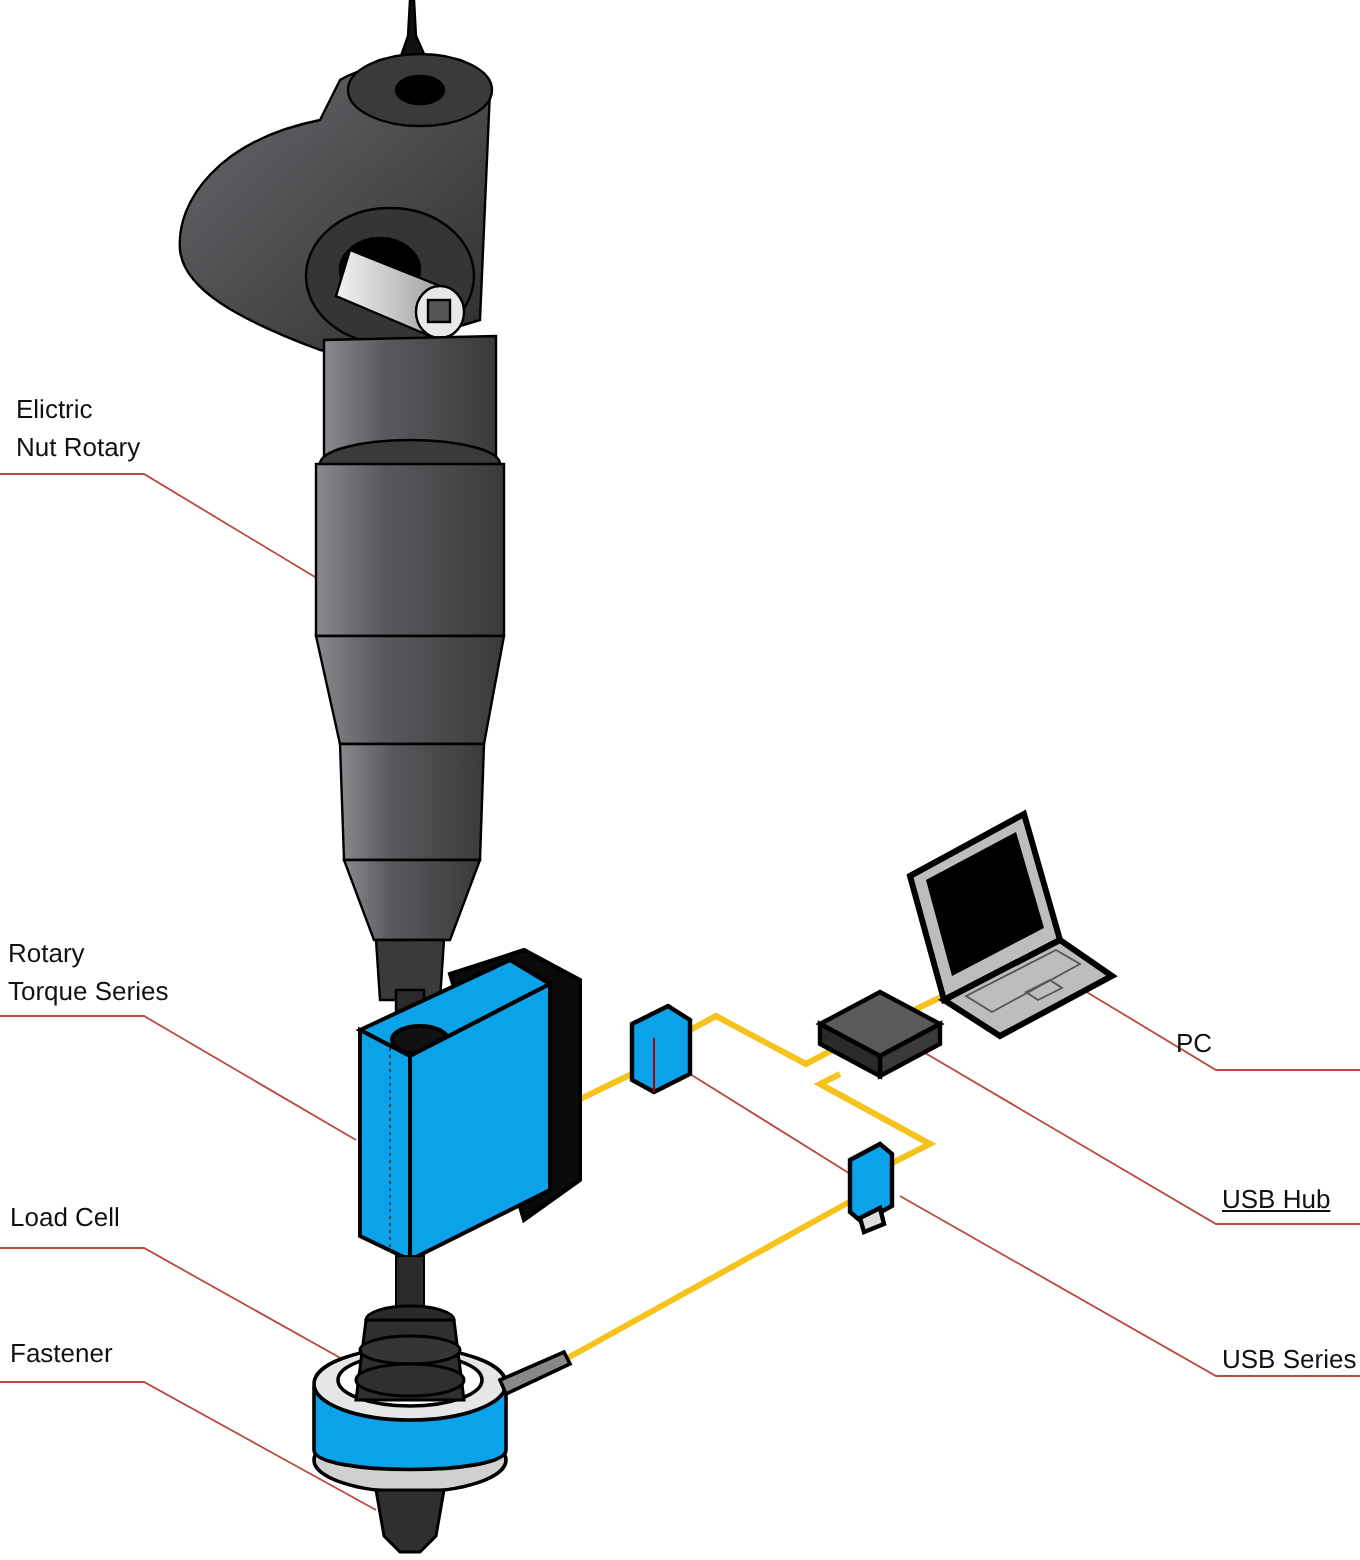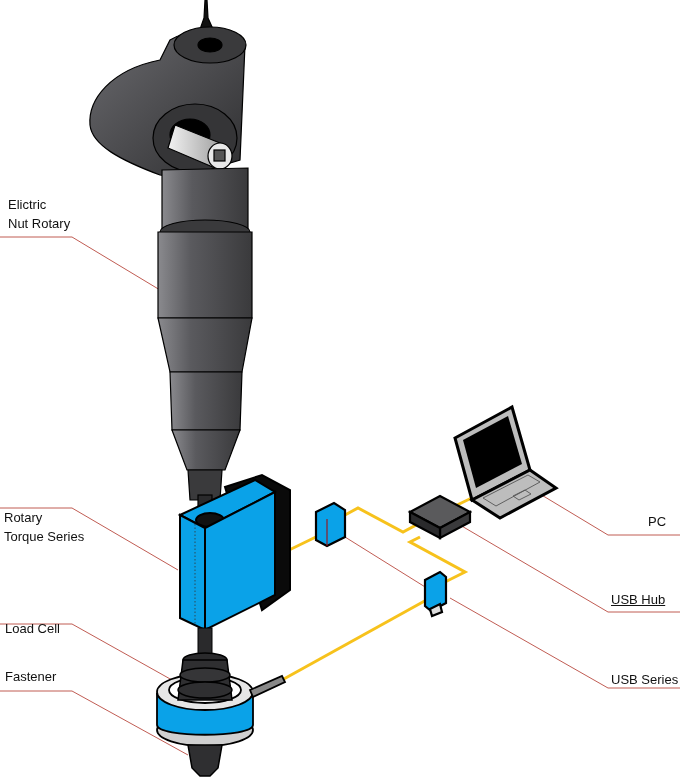--- a/index.html
+++ b/index.html
@@ -120,21 +120,21 @@
     <path d="M472,500 L530,470 L556,488 L500,518 Z" fill="#bdbdbd"></path>
     <path d="M483,498 L528,475 L540,482 L496,506 Z" fill="none" stroke="#555" stroke-width="0.9"></path>
     <path d="M513,496 L525,490 L531,494 L519,500 Z" fill="none" stroke="#555" stroke-width="0.9"></path>
   </g>
 </svg>
 
 <div class="label" style="left:8px; top:195px;">
   <div>Elictric</div>
   <div>Nut Rotary</div>
 </div>
-<div class="label" style="left:4px; top:467px;margin-top:41px;">
+<div class="label" style="left:4px; top:467px;">
   <div>Rotary</div>
   <div>Torque Series</div>
 </div>
-<div class="label" style="left:5px; top:599px;margin-top:20px;">Load Cell</div>
+<div class="label" style="left:5px; top:599px;">Load Cell</div>
 <div class="label" style="left:5px; top:667px;">Fastener</div>
-<div class="label" style="left:648px; top:512px;">PC</div>
+<div class="label" style="left:588px; top:512px;">PC</div>
 <div class="label" style="left:611px; top:590px;text-decoration:underline;">USB Hub</div>
 <div class="label" style="left:611px; top:670px;">USB Series</div>
 
 </body></html>

